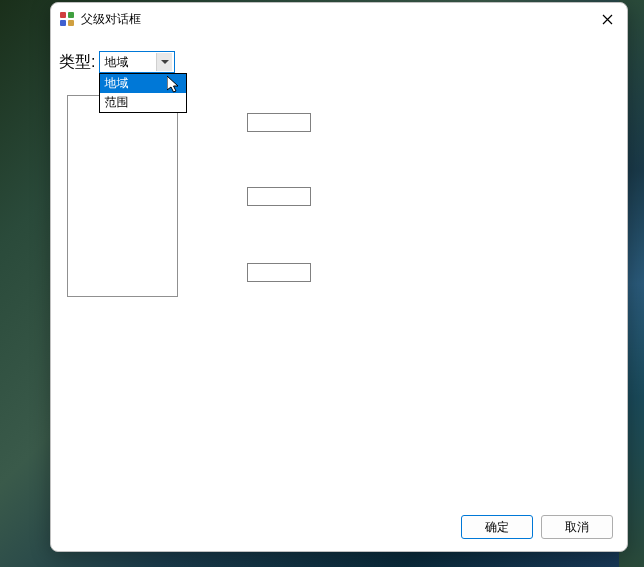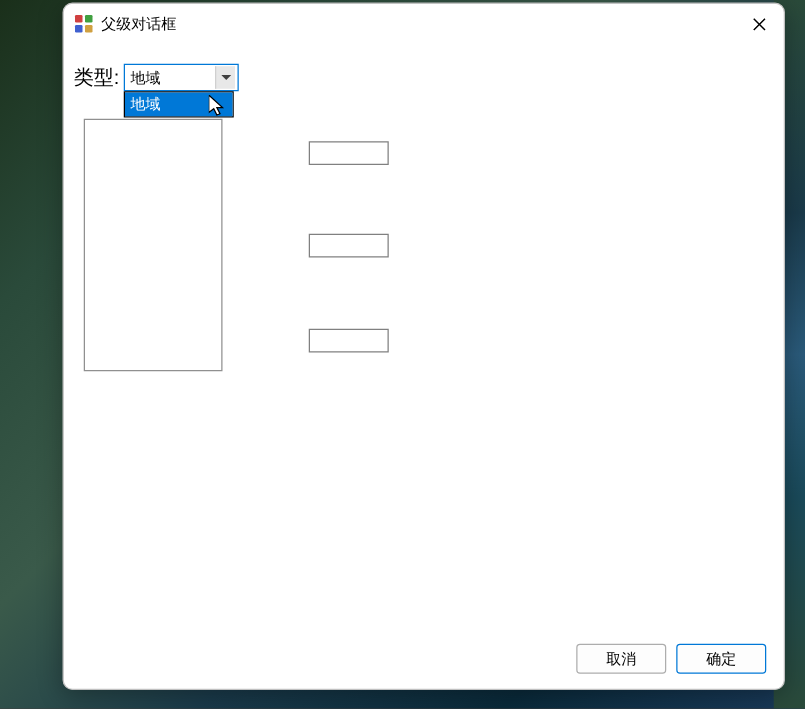--- a/index.html
+++ b/index.html
@@ -93,21 +93,21 @@
       top: 16px;
       left: 8px;
     }
     .field-label {
       font-size: 16px;
       color: #000;
       margin-right: 4px;
     }
     .combobox {
       position: relative;
-      width: 92px;
+      width: 76px;
       height: 22px;
       background: #fff;
       border: 1px solid #0078d7;
       display: flex;
       align-items: center;
       padding: 0 2px;
     }
     .combobox-text {
       flex: 1;
       font-size: 12px;
@@ -226,34 +226,35 @@
       <span class="field-label">类型:</span>
       <div class="combobox">
         <span class="combobox-text">地域</span>
         <div class="combobox-arrow">
           <svg viewBox="0 0 8 4">
             <path d="M0 0 L4 4 L8 0 Z" fill="#404040"></path>
           </svg>
         </div>
         <div class="dropdown-list">
           <div class="dropdown-item selected">地域</div>
+          <div class="dropdown-item">范围</div>
         </div>
       </div>
     </div>
 
     <div class="cursor-arrow">
       <svg viewBox="0 0 15 18">
         <path d="M0 0 L0 14 L4 11 L6.5 16 L9 15 L6.5 10 L11 10 Z" fill="#fff" stroke="#000" stroke-width="1"></path>
       </svg>
     </div>
 
     <div class="listbox"></div>
 
     <div class="small-input input-1"></div>
     <div class="small-input input-2"></div>
     <div class="small-input input-3"></div>
   </div>
 
   <div class="footer">
+    <div class="btn primary">确定</div>
     <div class="btn">取消</div>
-    <div class="btn primary">确定</div>
   </div>
 </div>
 
 </body></html>

